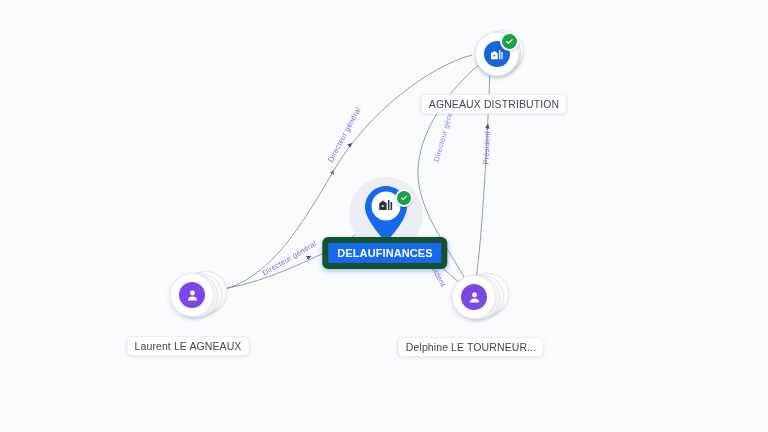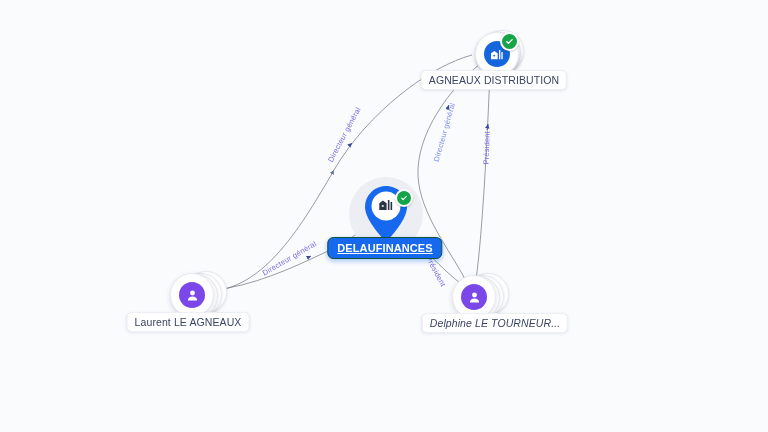--- a/index.html
+++ b/index.html
@@ -62,26 +62,27 @@
     position:absolute;transform:translateX(-50%);
     white-space:nowrap;
     font-size:10.5px;
     padding:3px 7px;border-radius:5px;
     letter-spacing:.1px;
   }
   .lbl.plain{
     background:#ffffff;color:#3b4463;
     border:1px solid #eceef3;
     box-shadow:0 1px 3px rgba(40,50,90,.10);
+    margin-top:24px;
   }
   .lbl.selected{
     background:#1668ef;color:#ffffff;font-weight:bold;
-    border:1px solid #14532d;
+    border:6px solid #14532d;
     box-shadow:0 2px 5px rgba(22,104,239,.40);
-    font-size:11px;padding:4px 9px;border-radius:6px;text-decoration:underline;
+    font-size:11px;padding:4px 9px;border-radius:6px;
   }
 
   
   .elbl{
     position:absolute;
     font-size:7.5px;
     white-space:nowrap;
     transform-origin:0 50%;
     letter-spacing:.2px;
     pointer-events:none;
@@ -209,15 +210,15 @@
       <div class="round">
         <div class="disc person">
           <svg width="15" height="15" viewBox="0 0 24 24">
             <circle cx="12" cy="8" r="3.9" fill="#ffffff"></circle>
             <path d="M4.6 20c0-4.1 3.3-6.4 7.4-6.4s7.4 2.3 7.4 6.4H4.6z" fill="#ffffff"></path>
           </svg>
         </div>
       </div>
     </div>
   </div>
-  <div class="lbl plain" style="left:495px;top:313px;font-style:italic;">Delphine LE TOURNEUR...</div>
+  <div class="lbl plain" style="left:471px;top:313px;">Delphine LE TOURNEUR...</div>
 
 </div>
 
 </body></html>

